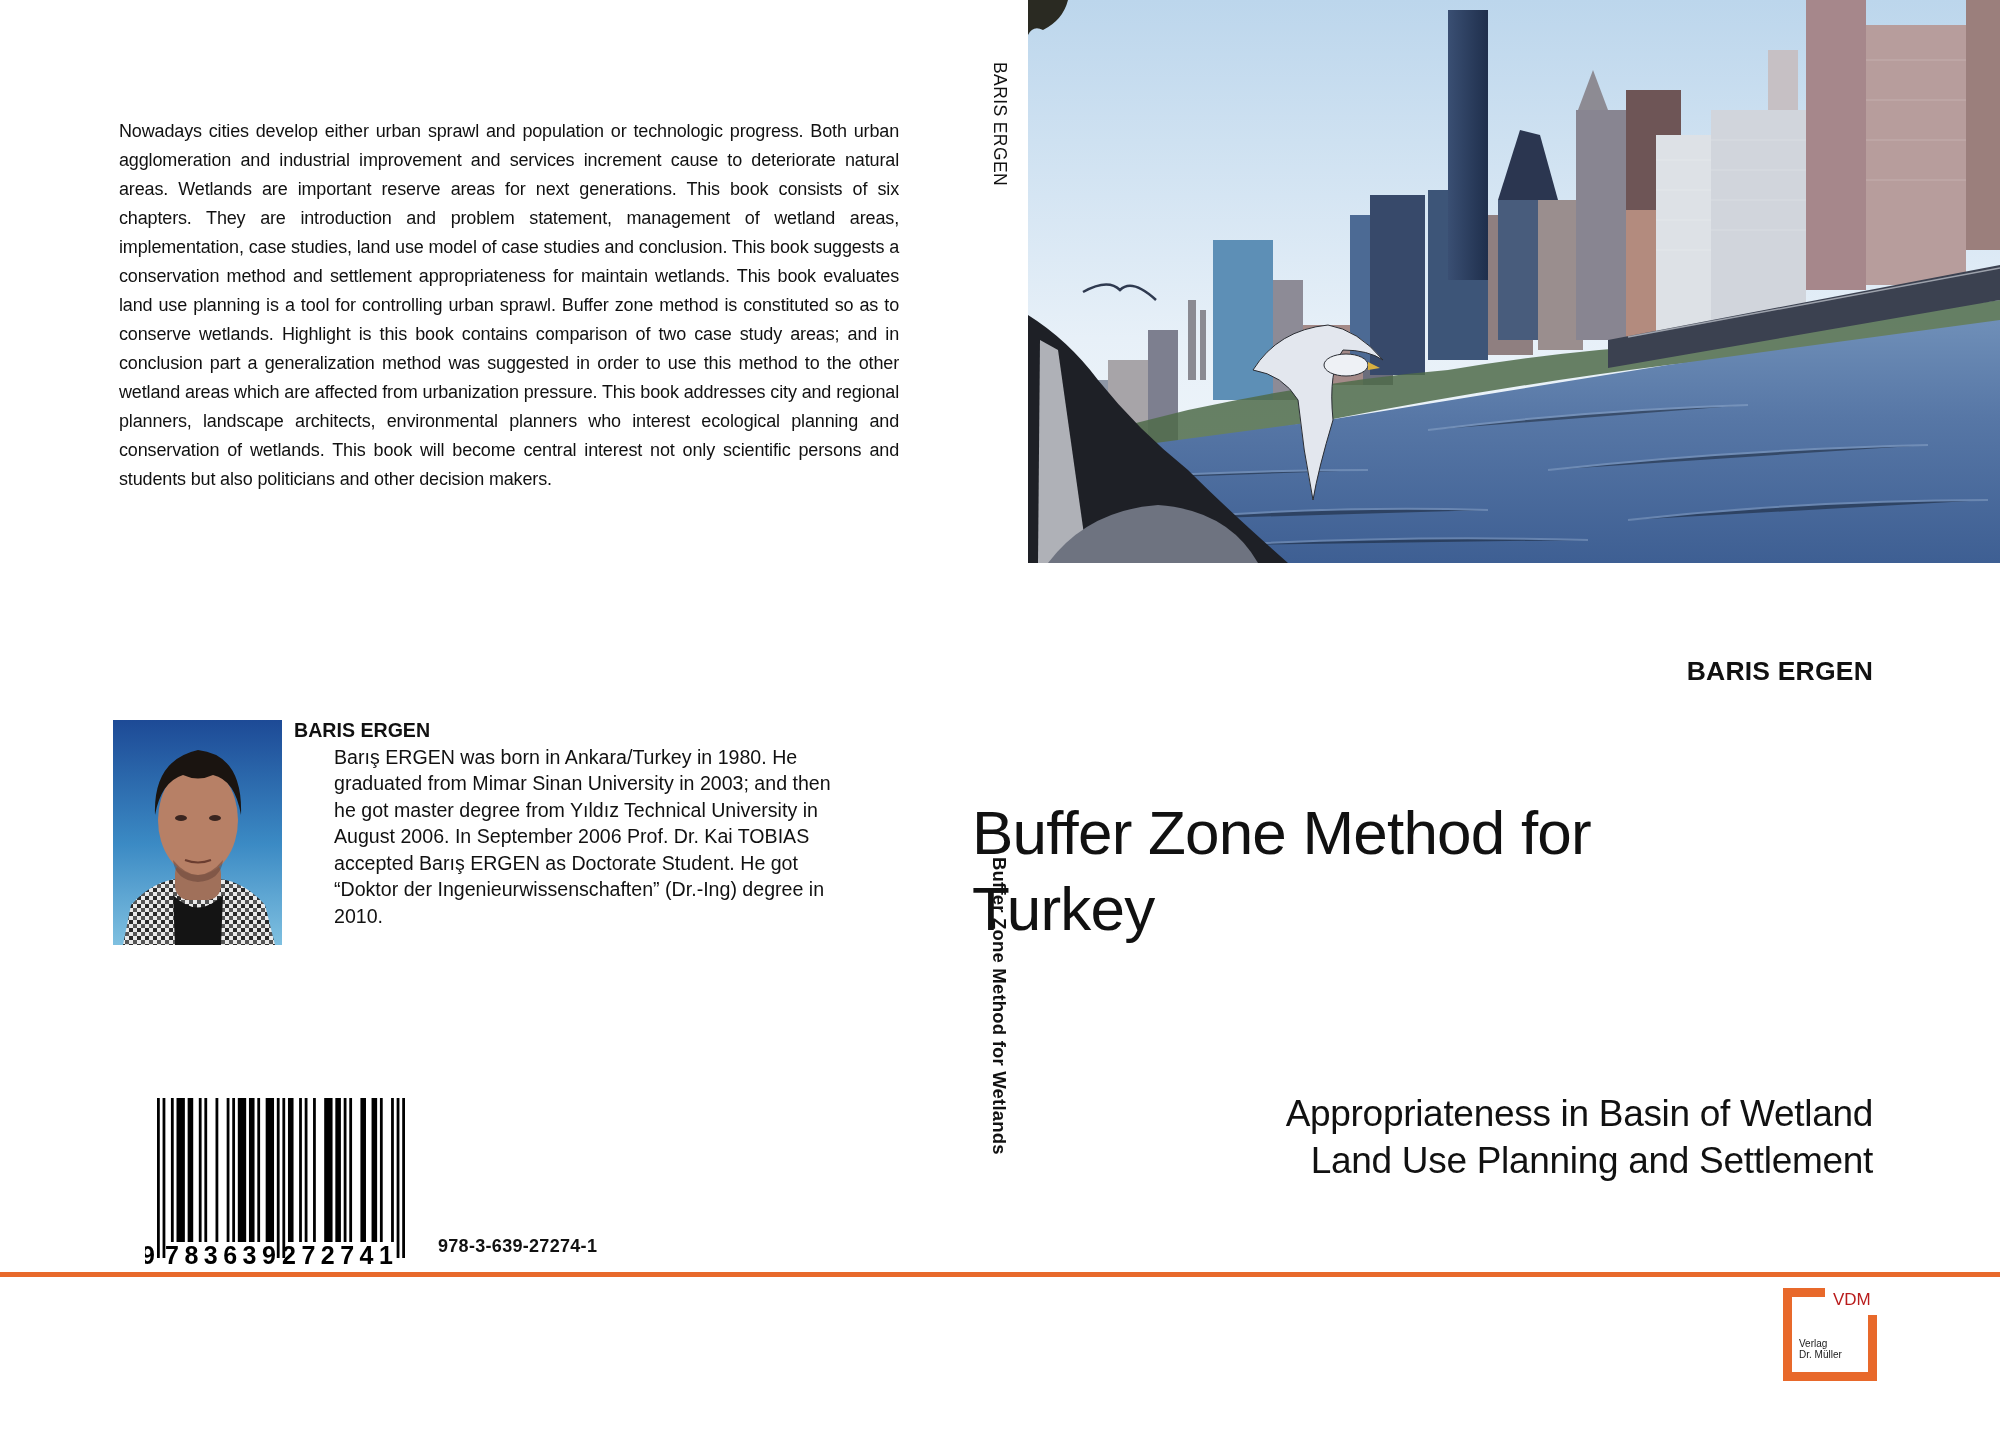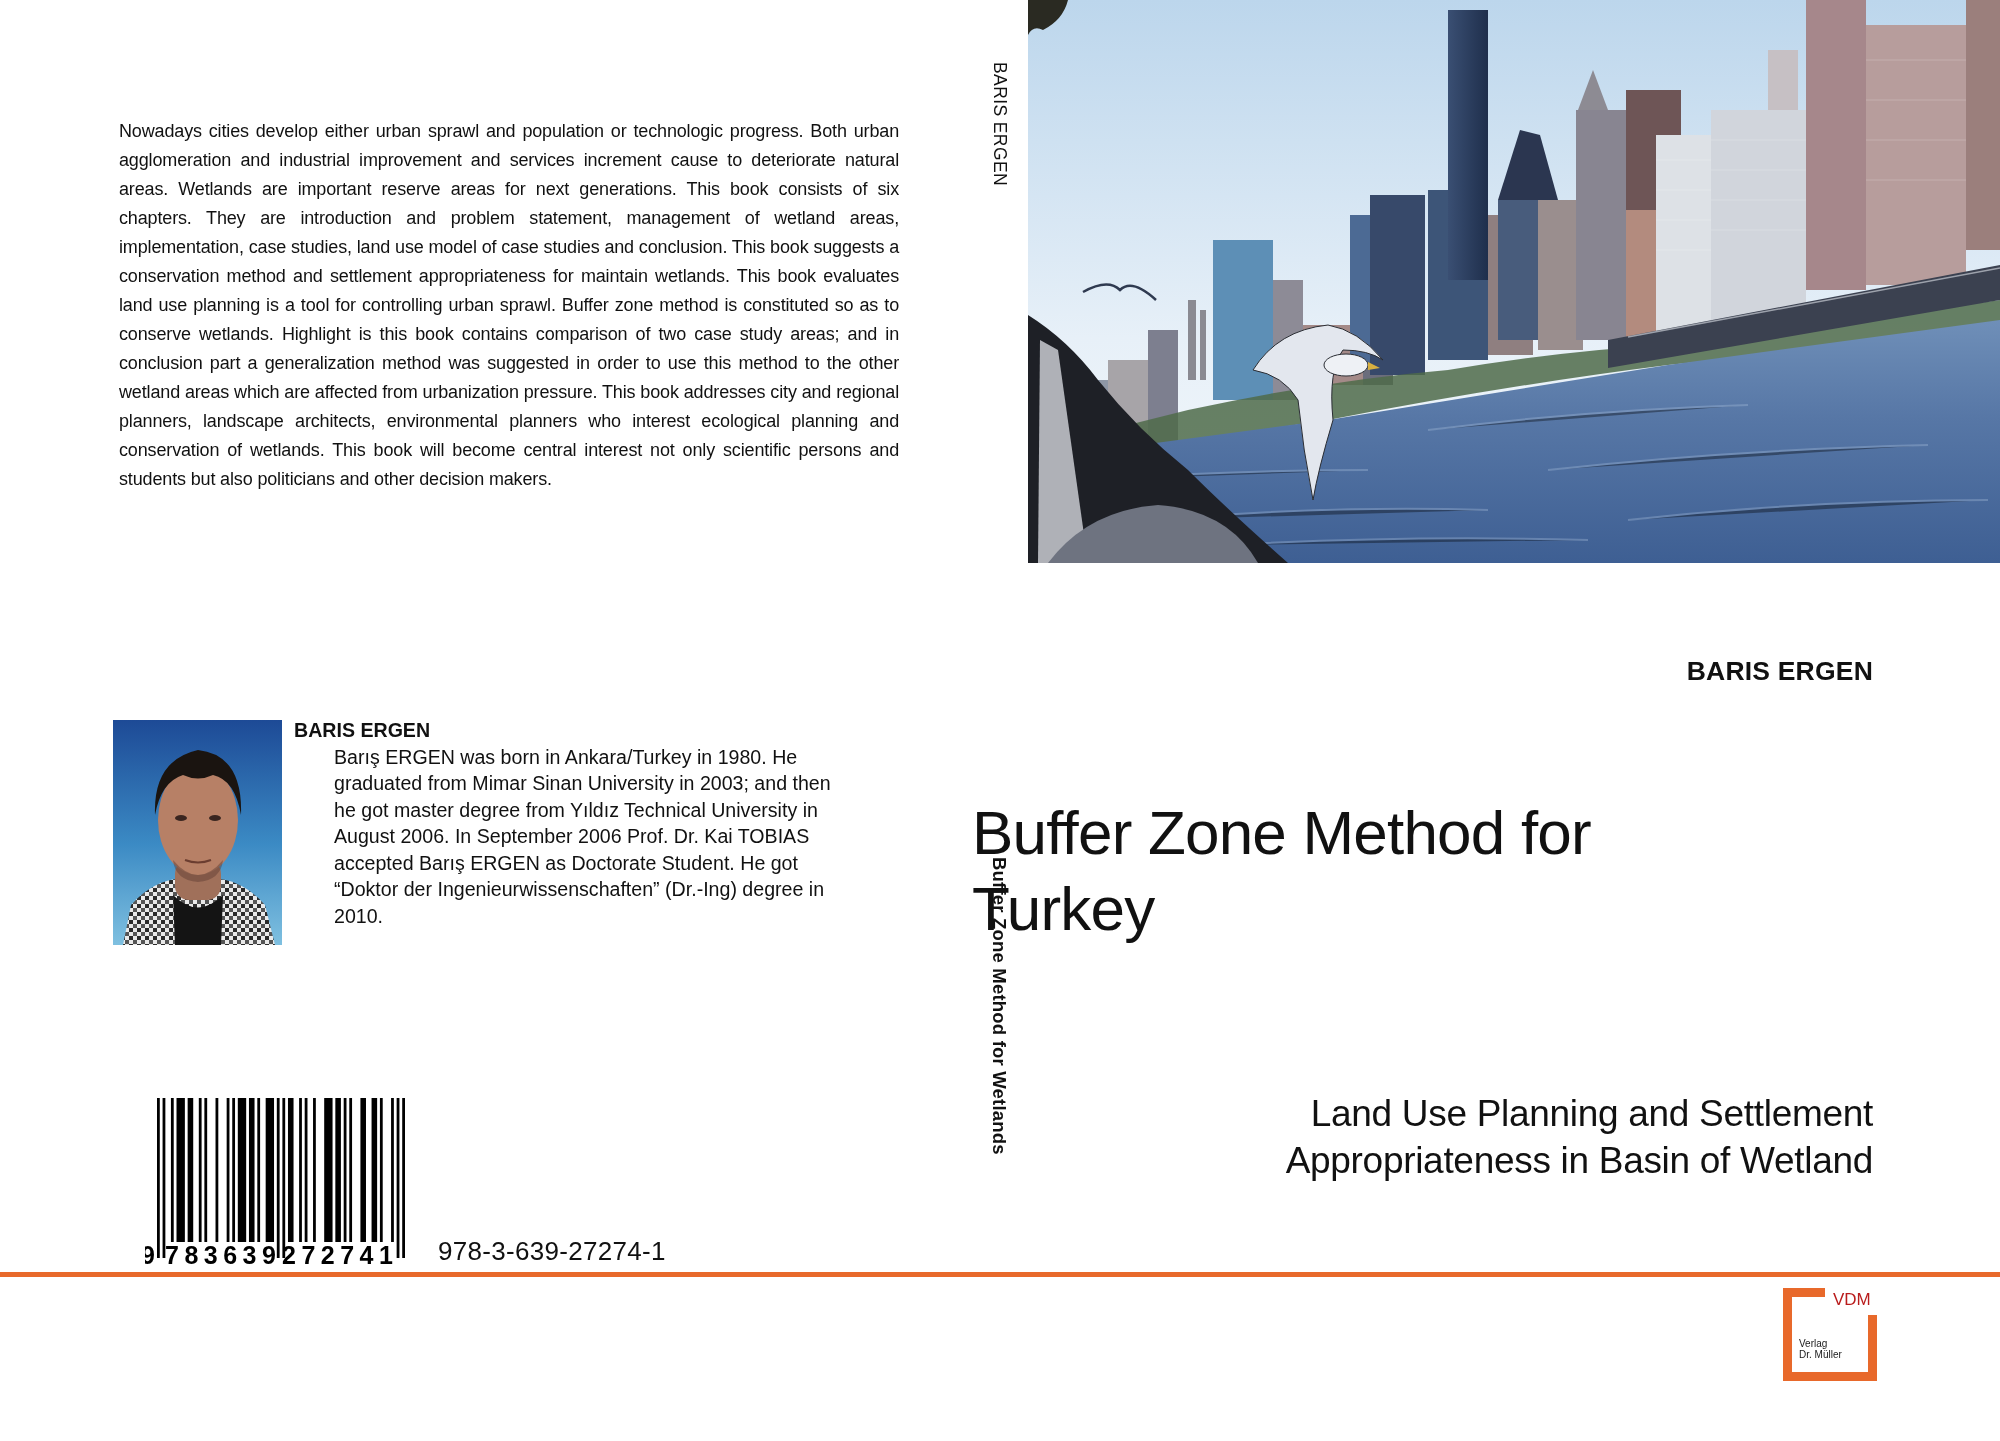--- a/index.html
+++ b/index.html
@@ -12,21 +12,21 @@
            text-align:justify; letter-spacing:-0.15px; }
 
   
   #author-photo { left:113px; top:720px; width:169px; height:225px; overflow:hidden; }
   #bio { left:294px; top:717px; width:560px; font-size:19.6px; line-height:26.5px; }
   #bio .bio-name { font-weight:bold; display:block; }
   #bio .bio-text { display:block;margin-left:40px; }
 
   
   #barcode { left:145px; top:1098px; width:262px; height:170px; }
-  #isbn-text { left:438px; top:1236px; font-size:26px; font-weight:normal; letter-spacing:0.3px; }
+  #isbn-text { left:438px; top:1236px; font-size:18px; font-weight:bold; letter-spacing:0.3px; }
 
   
   .spine-text { writing-mode:vertical-rl; font-size:18px; }
   #spine-author { left:989px; top:62px; font-size:17.5px; letter-spacing:0.4px; }
   #spine-title { left:988px; top:857px; font-weight:bold; font-size:18.5px; letter-spacing:0.2px; }
 
   
   #cover-photo { left:1028px; top:0px; width:972px; height:563px; overflow:hidden; }
 
   
@@ -222,22 +222,22 @@
 </div>
 
 <div id="cover-author" class="abs">BARIS ERGEN</div>
 
 <div id="cover-title" class="abs">
   <div>Buffer Zone Method for</div>
   <div>Turkey</div>
 </div>
 
 <div id="cover-subtitle" class="abs">
+  <div>Appropriateness in Basin of Wetland</div>
   <div>Land Use Planning and Settlement</div>
-  <div>Appropriateness in Basin of Wetland</div>
 </div>
 
 <div id="orange-rule" class="abs" style="background: rgb(232, 105, 43);"></div>
 
 <div id="vdm-logo" class="abs">
   <div class="bar orange" style="left: 0px; top: 0px; width: 9px; height: 93px; background: rgb(232, 105, 43);"></div>
   <div class="bar orange" style="left: 0px; top: 0px; width: 42px; height: 9px; background: rgb(232, 105, 43);"></div>
   <div class="bar orange" style="left: 85px; top: 27px; width: 9px; height: 66px; background: rgb(232, 105, 43);"></div>
   <div class="bar orange" style="left: 0px; top: 84px; width: 94px; height: 9px; background: rgb(232, 105, 43);"></div>
   <div id="vdm-word">VDM</div>

